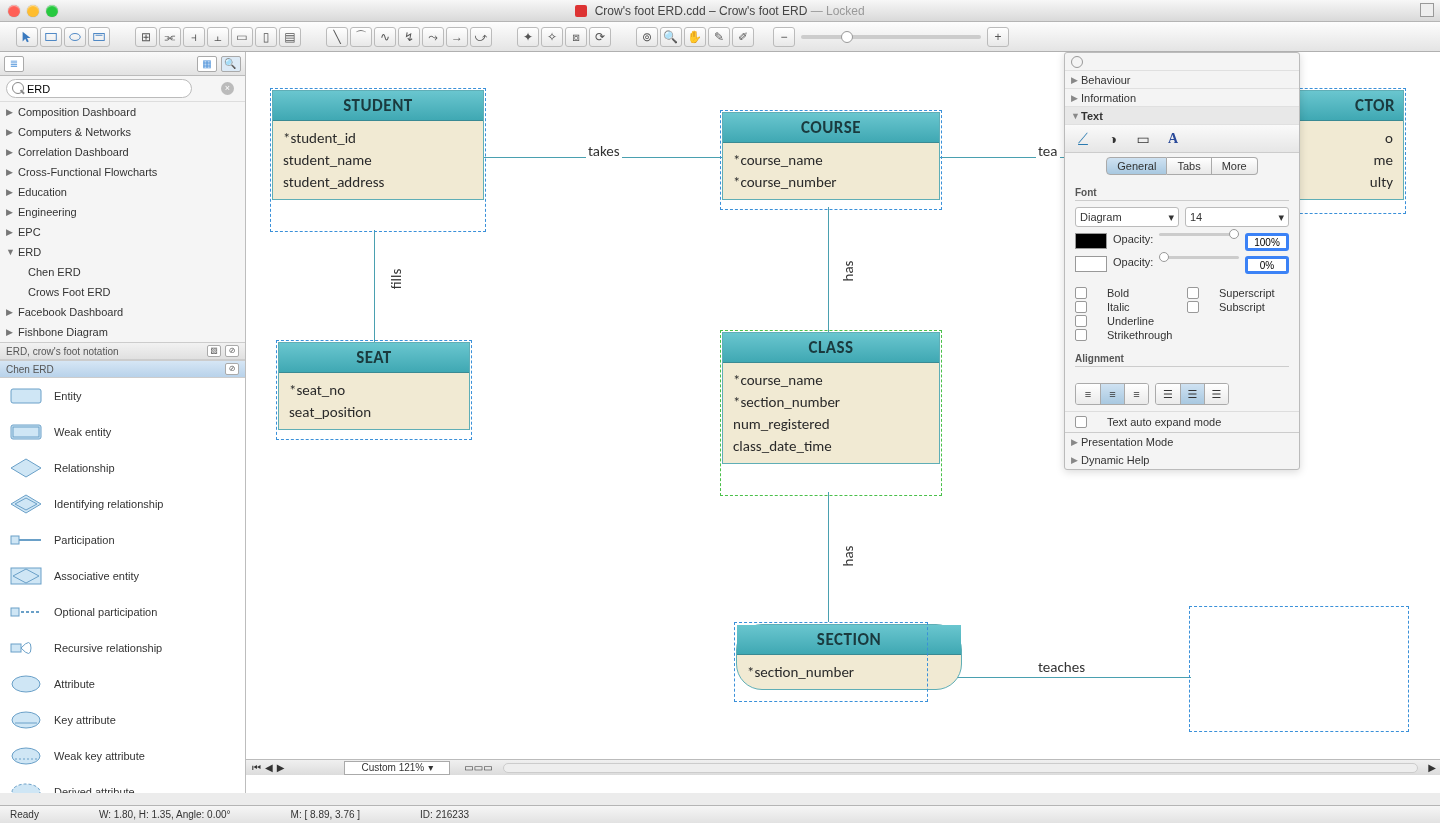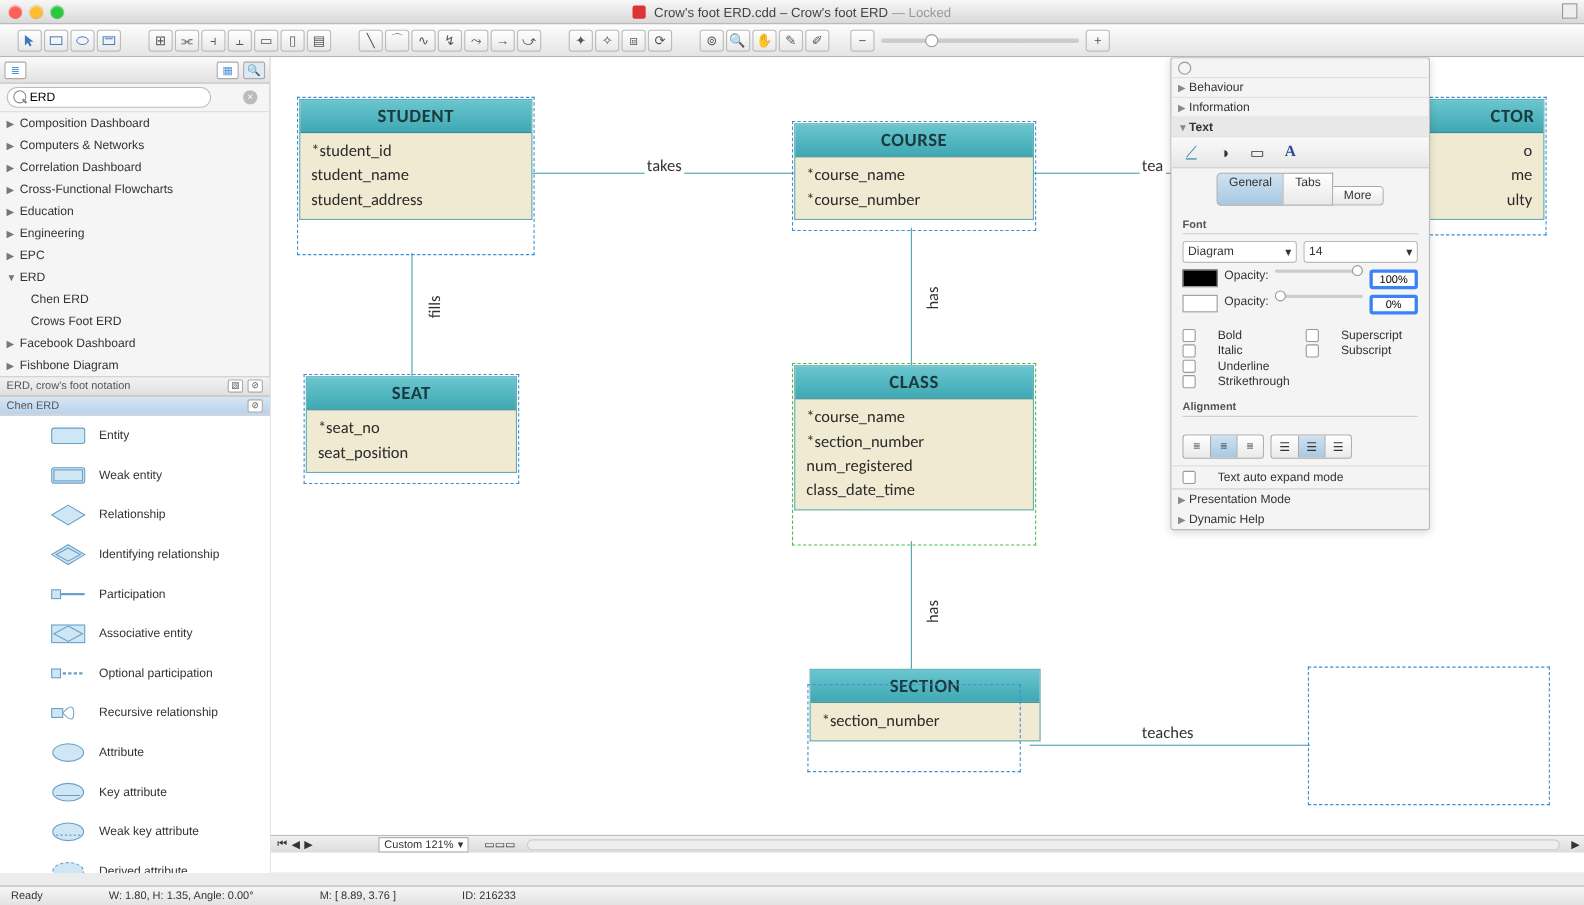--- a/index.html
+++ b/index.html
@@ -38,21 +38,21 @@
   .tree{overflow:auto;flex:0 0 auto;}
   .tree-item{height:20px;display:flex;align-items:center;padding-left:6px;cursor:default;border-bottom:0;}
   .tree-item .disclosure{width:10px;color:#777;font-size:9px;margin-right:2px;}
   .tree-item.child{padding-left:28px;}
 
   .cat-hdr{height:18px;background:linear-gradient(#f2f2f2,#e0e0e0);border-top:1px solid #ccc;border-bottom:1px solid #ccc;display:flex;align-items:center;padding:0 6px;font-size:10px;color:#555;}
   .cat-hdr .tail{margin-left:auto;display:flex;gap:4px;}
   .cat-hdr .tail span{width:14px;height:12px;border:1px solid #aaa;border-radius:2px;background:#fff;font-size:8px;text-align:center;}
 
   .shape-list{flex:1;overflow:auto;background:#fff;}
-  .shape-row{height:36px;display:flex;align-items:center;padding:0 8px;gap:10px;border-bottom:0;margin-left:36px;}
+  .shape-row{height:36px;display:flex;align-items:center;padding:0 8px;gap:10px;border-bottom:0;}
   .shape-ico{width:36px;height:26px;display:flex;align-items:center;justify-content:center;}
 
   
   .canvas-wrap{flex:1;position:relative;background:#fff;overflow:hidden;}
   .entity{position:absolute;background:#f1ead3;border:1px solid #5faeb6;}
   .entity .ehdr{height:30px;background:linear-gradient(#6ac6cf,#3fa8b3);border-bottom:1px solid #3a8a93;text-align:center;font-weight:600;font-size:17px;color:#1a3a3e;line-height:30px;font-family:Calibri,Arial;letter-spacing:0.5px;}
   .entity .ebody{padding:6px 10px;font-size:15px;font-family:Calibri,Arial;color:#2a2a2a;line-height:22px;}
   .sel-box{position:absolute;border:1px dashed #3a90d9;pointer-events:none;}
   .conn-line{position:absolute;background:#4aa0b0;}
   .conn-label{position:absolute;font-family:Calibri,Arial;font-size:15px;color:#333;background:#fff;padding:0 2px;}
@@ -60,21 +60,21 @@
   
   .rpanel{position:absolute;right:140px;top:0;width:236px;background:#f4f4f4;border:1px solid #bbb;border-radius:3px;box-shadow:0 2px 8px rgba(0,0,0,0.15);font-size:11px;}
   .rp-row{height:18px;display:flex;align-items:center;padding:0 6px;border-bottom:1px solid #e0e0e0;}
   .rp-row .disc{width:10px;color:#888;font-size:9px;}
   .rp-row.expanded{background:#e8e8e8;font-weight:600;}
   .rp-tools{height:28px;background:linear-gradient(#fafafa,#e6e6e6);display:flex;align-items:center;padding:0 6px;gap:6px;border-bottom:1px solid #ccc;}
   .rp-tool{width:24px;height:20px;display:flex;align-items:center;justify-content:center;font-size:14px;}
   .rp-tabs{display:flex;justify-content:center;gap:0;padding:4px 6px;}
   .rp-tab{padding:2px 10px;border:1px solid #aaa;background:linear-gradient(#fff,#e8e8e8);font-size:11px;}
   .rp-tab:first-child{border-radius:4px 0 0 4px;}
-  .rp-tab:last-child{border-radius:0 4px 4px 0;border-left:0;margin-top:12px;}
+  .rp-tab:last-child{border-radius:0 4px 4px 0;border-left:0;}
   .rp-tab.middle{border-left:0;}
   .rp-tab.active{background:linear-gradient(#cfe2f2,#a8c8e0);}
   .rp-section{padding:4px 10px;}
   .rp-lbl{font-weight:600;font-size:10px;color:#555;margin:4px 0 2px;}
   .rp-line{height:1px;background:#ccc;margin-bottom:6px;}
   .rp-font-row{display:flex;gap:6px;margin-bottom:6px;}
   .rp-select{flex:1;height:20px;border:1px solid #bbb;border-radius:3px;background:#fff;padding:0 4px;font-size:11px;display:flex;align-items:center;justify-content:space-between;}
   .rp-num{width:40px;}
   .rp-swatch{width:32px;height:16px;border:1px solid #999;}
   .rp-op-row{display:flex;gap:6px;margin-bottom:5px;}
@@ -87,21 +87,21 @@
   .rp-align{display:flex;gap:6px;padding:6px 10px;}
   .rp-align-group{display:flex;border:1px solid #aaa;border-radius:3px;overflow:hidden;}
   .rp-align-btn{width:24px;height:20px;display:flex;align-items:center;justify-content:center;border-left:1px solid #aaa;background:linear-gradient(#fff,#eaeaea);}
   .rp-align-btn:first-child{border-left:0;}
   .rp-align-btn.active{background:linear-gradient(#cfe2f2,#a8c8e0);}
   .rp-foot{border-top:1px solid #ccc;}
   .rp-foot .rp-row{border-bottom:0;}
 
   
   .canvas-hbar{position:absolute;bottom:18px;left:0;right:0;height:16px;background:linear-gradient(#f0f0f0,#dcdcdc);border-top:1px solid #bbb;display:flex;align-items:center;font-size:10px;}
-  .canvas-hbar .zoom-combo{margin-left:60px;border:1px solid #aaa;background:#fff;padding:0 4px;display:flex;align-items:flex-end;gap:4px;height:14px;}
+  .canvas-hbar .zoom-combo{margin-left:60px;border:1px solid #aaa;background:#fff;padding:0 16px;display:flex;align-items:center;gap:4px;height:14px;}
   .canvas-hbar .track{flex:1;margin:0 10px;height:10px;background:#eee;border:1px solid #ccc;border-radius:5px;position:relative;}
   .status{height:18px;background:linear-gradient(#f6f6f6,#e2e2e2);border-top:1px solid #b5b5b5;display:flex;align-items:center;padding:0 10px;font-size:10px;color:#333;}
   .status .seg{margin-right:60px;}
 
   .footer-zone{position:absolute;bottom:0;left:0;right:0;}
 </style>
 </head>
 <body>
 
 <div class="titlebar">
@@ -419,21 +419,21 @@
       <div class="ehdr">CLASS</div>
       <div class="ebody" id="eb-class">
           <div>*course_name</div>
           <div>*section_number</div>
           <div>num_registered</div>
           <div>class_date_time</div>
         </div>
     </div>
     <div class="sel-box" style="left:474px;top:278px;width:222px;height:166px;border-color:#4ac04a;"></div>
 
-    <div class="entity" style="left:490px;top:556px;width:210px;">
+    <div class="entity" style="left:490px;top:572px;width:226px;border-radius:26px;">
       <div class="ehdr">SECTION</div>
       <div class="ebody" id="eb-section">
           <div>*section_number</div>
         </div>
     </div>
     <div class="sel-box" style="left:488px;top:570px;width:194px;height:80px;"></div>
 
     <div class="sel-box" style="left:943px;top:554px;width:220px;height:126px;"></div>
 
     <div class="entity" style="left:1046px;top:38px;width:112px;">

